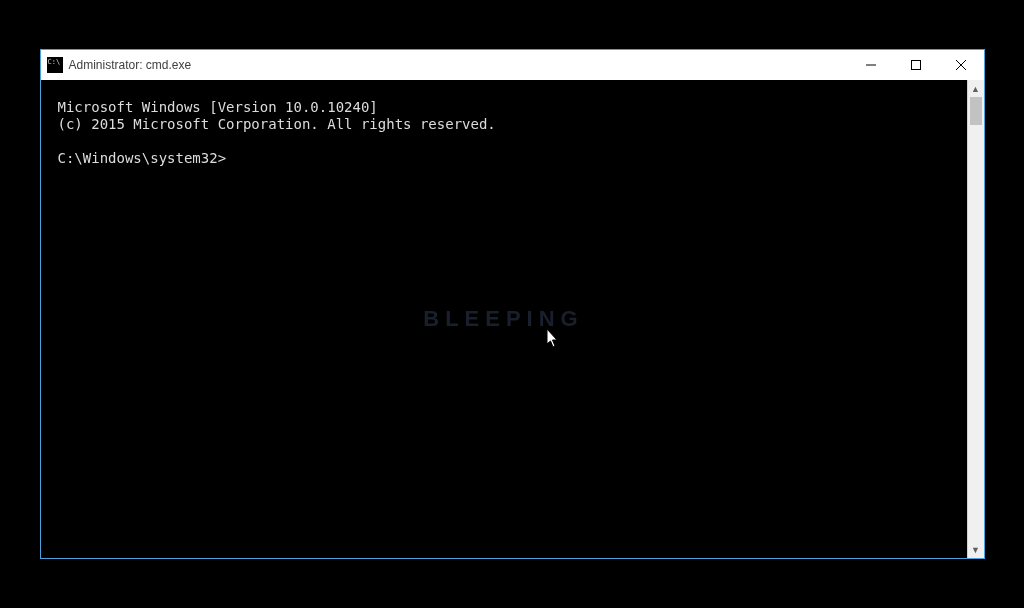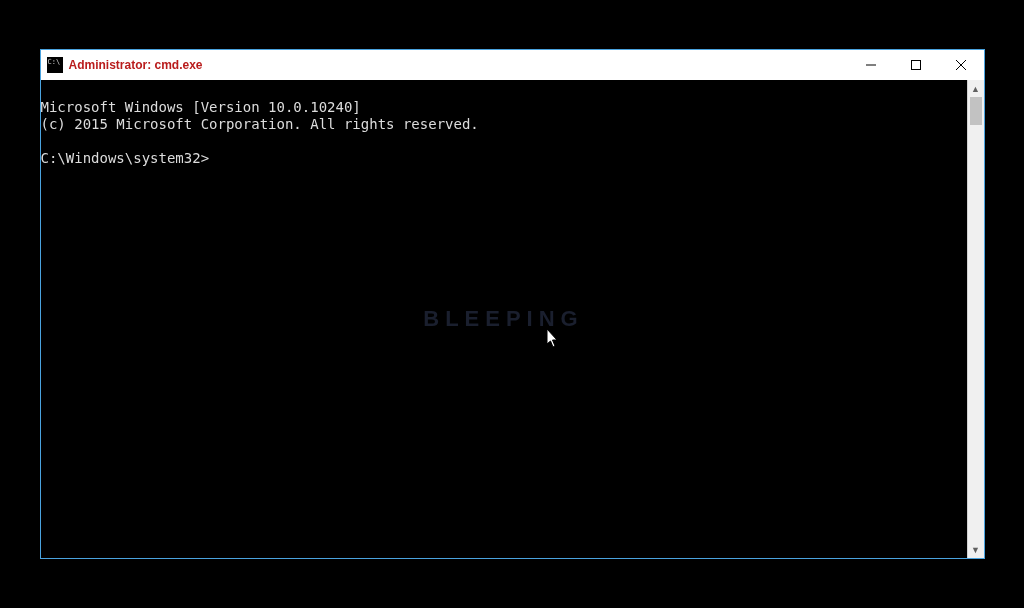--- a/index.html
+++ b/index.html
@@ -46,22 +46,21 @@
       content: "C:\\";
       color: #ccc;
       font-size: 7px;
       font-family: monospace;
       position: absolute;
       top: 1px;
       left: 1px;
     }
     .titlebar-title {
       font-size: 12px;
-      color: #b91c1c;
-      font-weight: bold;
+      color: #404040;
     }
     .titlebar-controls {
       position: absolute;
       right: 0;
       top: 0;
       height: 100%;
       display: flex;
     }
     .titlebar-btn {
       width: 45px;
@@ -74,21 +73,21 @@
     }
     .titlebar-btn svg { width: 10px; height: 10px; }
     .client-area {
       flex: 1;
       background: #000;
       display: flex;
       position: relative;
     }
     .console {
       flex: 1;
-      padding: 2px 0;
+      padding: 2px 17px;
       font-family: Consolas, "Lucida Console", monospace;
       font-size: 14px;
       line-height: 17px;
       color: #dcdcdc;
       white-space: pre;
       position: relative;
     }
     .scrollbar {
       width: 17px;
       background: #f0f0f0;

